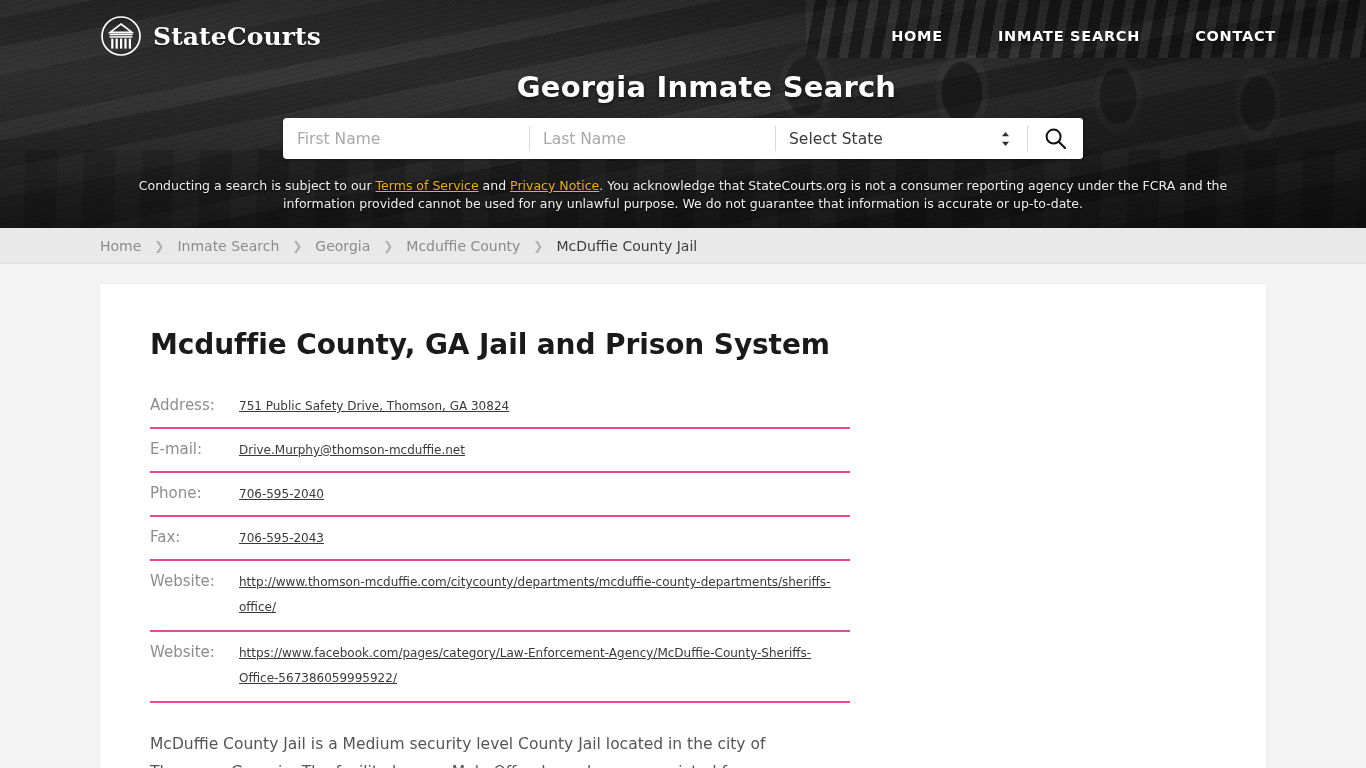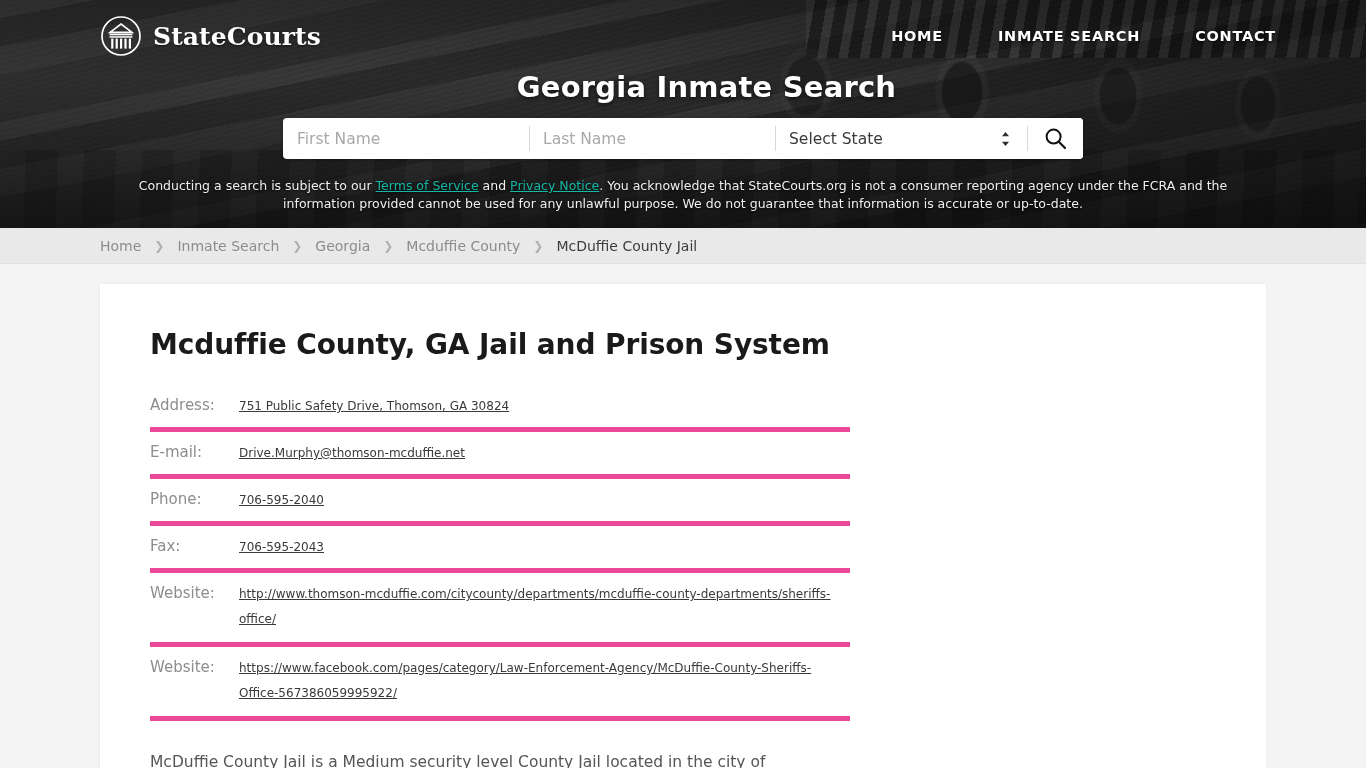--- a/index.html
+++ b/index.html
@@ -223,21 +223,21 @@
     top: 177px;
     left: 120px;
     width: 1126px;
     text-align: center;
     font-size: 12.5px;
     line-height: 18px;
     color: #efefef;
     text-shadow: 0 1px 2px rgba(0,0,0,.7);
   }
   .disclaimer a {
-    color: #14b8a6;
+    color: #eab308;
     text-decoration: underline;
   }
 
   
   .crumbbar {
     width: 1366px;
     height: 36px;
     background: #e9e9e9;
     display: flex;
     align-items: center;
@@ -287,21 +287,21 @@
     color: #1a1a1a;
     letter-spacing: -.1px;
     margin-bottom: 24px;
   }
 
   
   .facts { width: 700px; }
   .fact-row {
     display: flex;
     align-items: flex-start;
-    border-bottom: 5px solid #ec4899;
+    border-bottom: 2px solid #ec4899;
     padding: 9px 0 8px 0;
     min-height: 35px;
     justify-content: center;
   }
   .fact-row:first-child { border-top: none; }
   .fact-label {
     flex: 0 0 89px;
     font-size: 15px;
     color: #8d8d8d;
     line-height: 22px;

